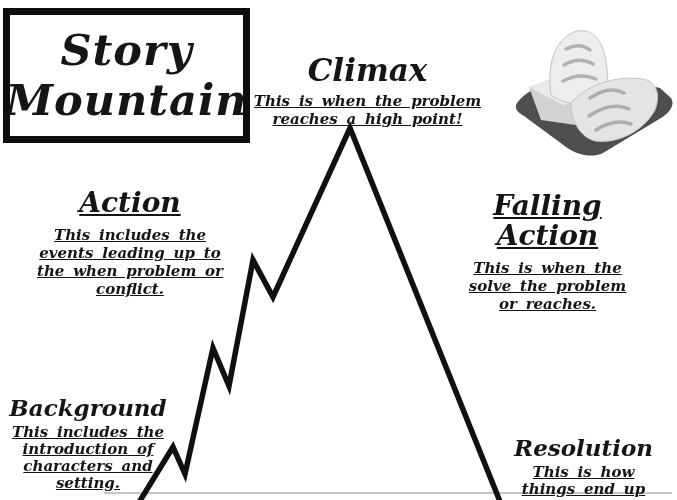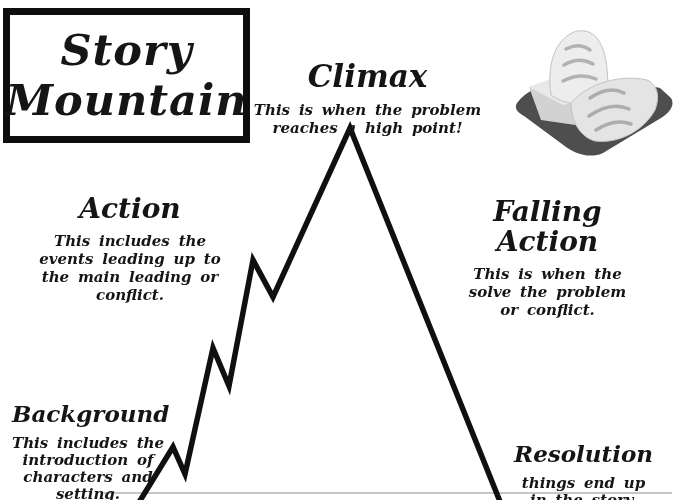--- a/index.html
+++ b/index.html
@@ -42,34 +42,34 @@
     line-height: 1.14;
     letter-spacing: 1px;
     white-space: nowrap;
   }
   
   .label {
     position: absolute;
     text-align: center;
   }
   .label h2 {
-    margin: 8px;
+    margin: 2px;
     font-weight: bold;
     font-style: italic;
     white-space: nowrap;
   }
   .label .desc {
     margin-top: 5px;
     font-weight: bold;
     font-style: italic;
     font-size: 15px;
     line-height: 1.17;
     word-spacing: 0.24em;
   }
-  .desc-line { white-space: nowrap; }
+  .desc-line { white-space: nowrap; text-decoration: underline; }
 
   .climax    { left: 240px; top: 50px;  width: 255px; }
   .climax h2 { font-size: 31px; }
 
   .rising    { left: 25px;  top: 186px; width: 210px; }
   .rising h2, .falling h2 { font-size: 28px; line-height: 1.07; }
   .rising .desc, .falling .desc { margin-top: 8px; line-height: 1.21; }
 
   .falling   { left: 445px; top: 189px; width: 205px; }
 
@@ -123,48 +123,49 @@
     </div>
   </section>
 
   <section class="label rising">
     <h2>
       <span class="desc-line" style="display:block">Action</span>
     </h2>
     <div class="desc">
       <div class="desc-line">This includes the</div>
       <div class="desc-line">events leading up to</div>
-      <div class="desc-line">the main leading or</div>
+      <div class="desc-line">the when problem or</div>
       <div class="desc-line">conflict.</div>
     </div>
   </section>
 
   <section class="label falling">
     <h2>
       <span class="desc-line" style="display:block">Falling</span>
       <span class="desc-line" style="display:block">Action</span>
     </h2>
     <div class="desc">
       <div class="desc-line">This is when the</div>
       <div class="desc-line">solve the problem</div>
-      <div class="desc-line">or conflict.</div>
+      <div class="desc-line">or reaches.</div>
     </div>
   </section>
 
   <section class="label background-sec">
     <h2>Background</h2>
     <div class="desc">
       <div class="desc-line">This includes the</div>
       <div class="desc-line">introduction of</div>
       <div class="desc-line">characters and</div>
       <div class="desc-line">setting.</div>
     </div>
   </section>
 
   <section class="label resolution">
     <h2>Resolution</h2>
     <div class="desc">
+      <div class="desc-line">This is how</div>
       <div class="desc-line">things end up</div>
       <div class="desc-line">in the story.</div>
     </div>
   </section>
 
 </div>
 
 </body></html>

